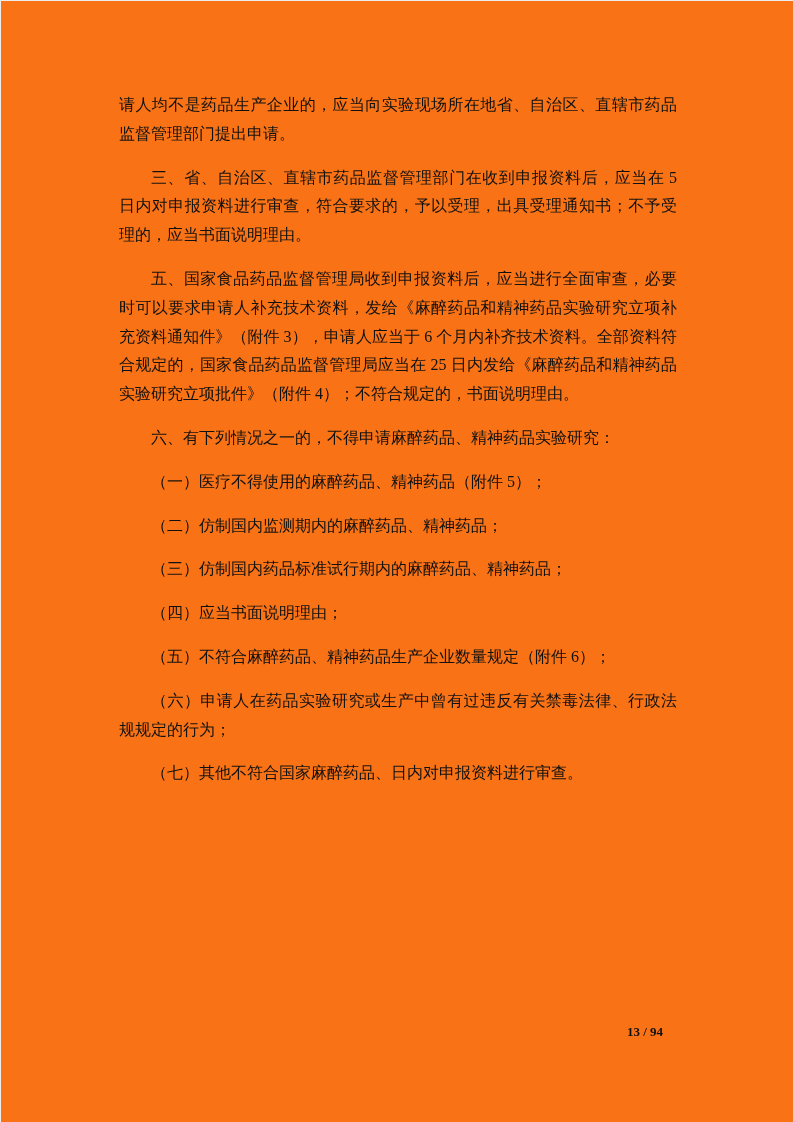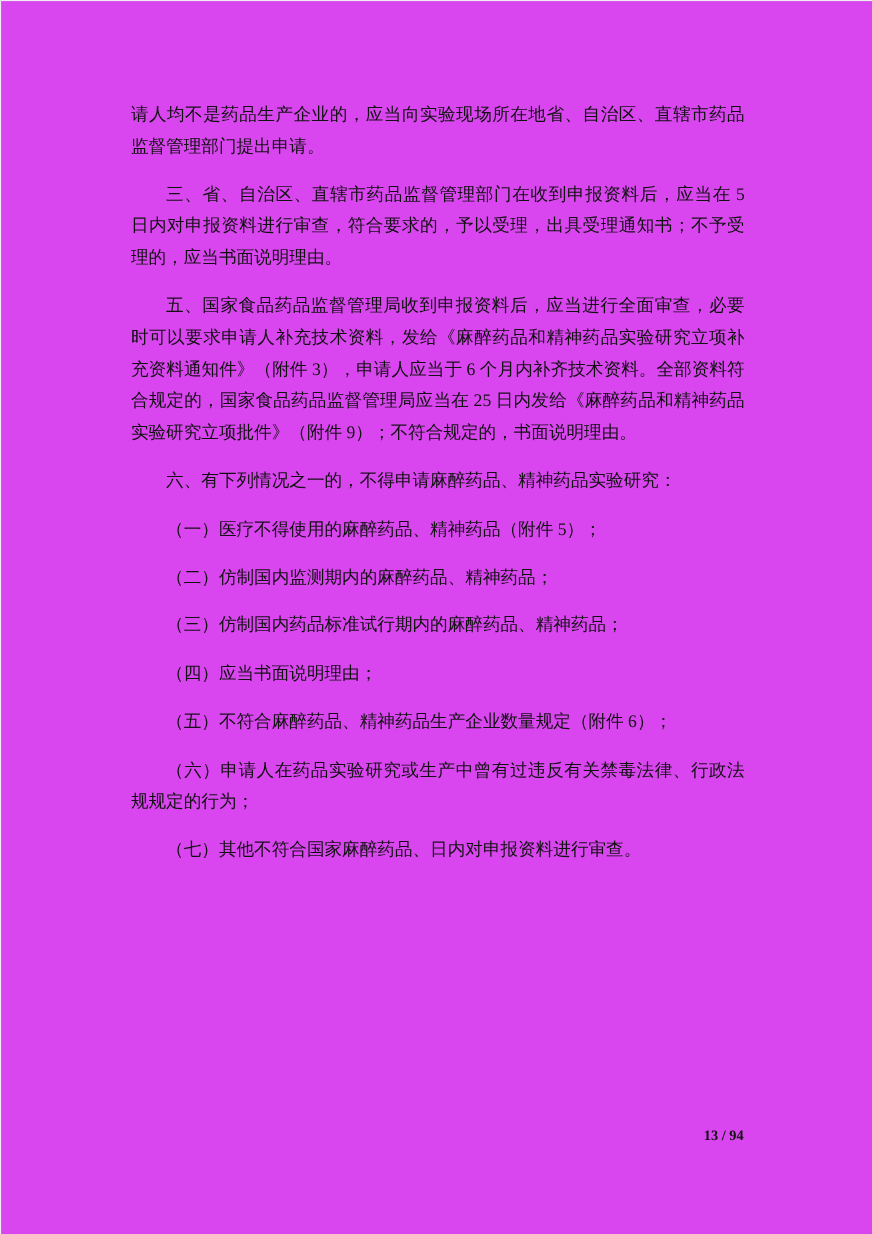--- a/index.html
+++ b/index.html
@@ -5,21 +5,21 @@
   html, body {
     margin: 0;
     padding: 0;
     background: #ffffff;
   }
   .page {
     position: relative;
     width: 793px;
     height: 1122px;
     box-sizing: border-box;
-    background: #d946ef;
+    background: #f97316;
     border-top: 1px solid #ededed;
     border-left: 1px solid #ededed;
     overflow: hidden;
     font-family: "Liberation Serif", "DejaVu Serif", serif;
     color: #111111;
   }
   .doc-body {
     position: absolute;
     top: 90px;
     left: 118px;
@@ -33,35 +33,35 @@
     text-indent: 2em;
     word-break: break-all;
     color: #111111;
   }
   .doc-body p.no-indent {
     text-indent: 0;
   }
   .page-number {
     position: absolute;
     top: 1023px;
-    right: 117px;
+    right: 130px;
     font-size: 13px;
     font-weight: bold;
     color: #111111;
     font-family: "Liberation Serif", "DejaVu Serif", serif;
   }
 </style>
 </head>
 <body>
 
 <div class="page">
   <div class="doc-body">
     <p class="no-indent">请人均不是药品生产企业的，应当向实验现场所在地省、自治区、直辖市药品监督管理部门提出申请。</p>
     <p>三、省、自治区、直辖市药品监督管理部门在收到申报资料后，应当在 5 日内对申报资料进行审查，符合要求的，予以受理，出具受理通知书；不予受理的，应当书面说明理由。</p>
-    <p>五、国家食品药品监督管理局收到申报资料后，应当进行全面审查，必要时可以要求申请人补充技术资料，发给《麻醉药品和精神药品实验研究立项补充资料通知件》（附件 3），申请人应当于 6 个月内补齐技术资料。全部资料符合规定的，国家食品药品监督管理局应当在 25 日内发给《麻醉药品和精神药品实验研究立项批件》（附件 9）；不符合规定的，书面说明理由。</p>
+    <p>五、国家食品药品监督管理局收到申报资料后，应当进行全面审查，必要时可以要求申请人补充技术资料，发给《麻醉药品和精神药品实验研究立项补充资料通知件》（附件 3），申请人应当于 6 个月内补齐技术资料。全部资料符合规定的，国家食品药品监督管理局应当在 25 日内发给《麻醉药品和精神药品实验研究立项批件》（附件 4）；不符合规定的，书面说明理由。</p>
     <p>六、有下列情况之一的，不得申请麻醉药品、精神药品实验研究：</p>
     <p>（一）医疗不得使用的麻醉药品、精神药品（附件 5）；</p>
     <p>（二）仿制国内监测期内的麻醉药品、精神药品；</p>
     <p>（三）仿制国内药品标准试行期内的麻醉药品、精神药品；</p>
     <p>（四）应当书面说明理由；</p>
     <p>（五）不符合麻醉药品、精神药品生产企业数量规定（附件 6）；</p>
     <p>（六）申请人在药品实验研究或生产中曾有过违反有关禁毒法律、行政法规规定的行为；</p>
     <p>（七）其他不符合国家麻醉药品、日内对申报资料进行审查。</p>
   </div>
   <div class="page-number">13 / 94</div>

